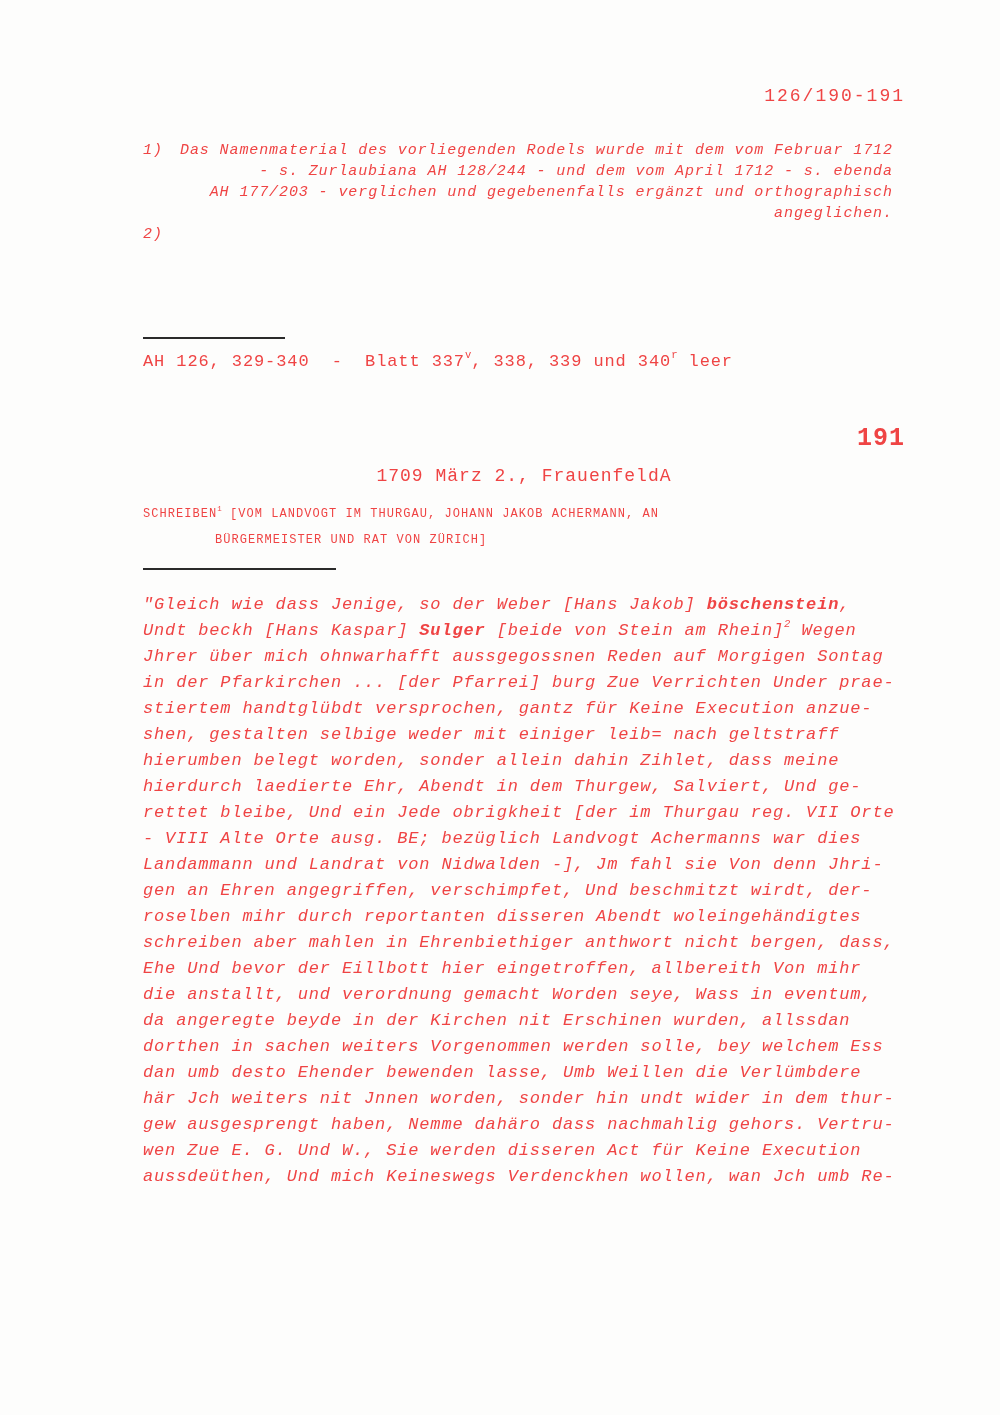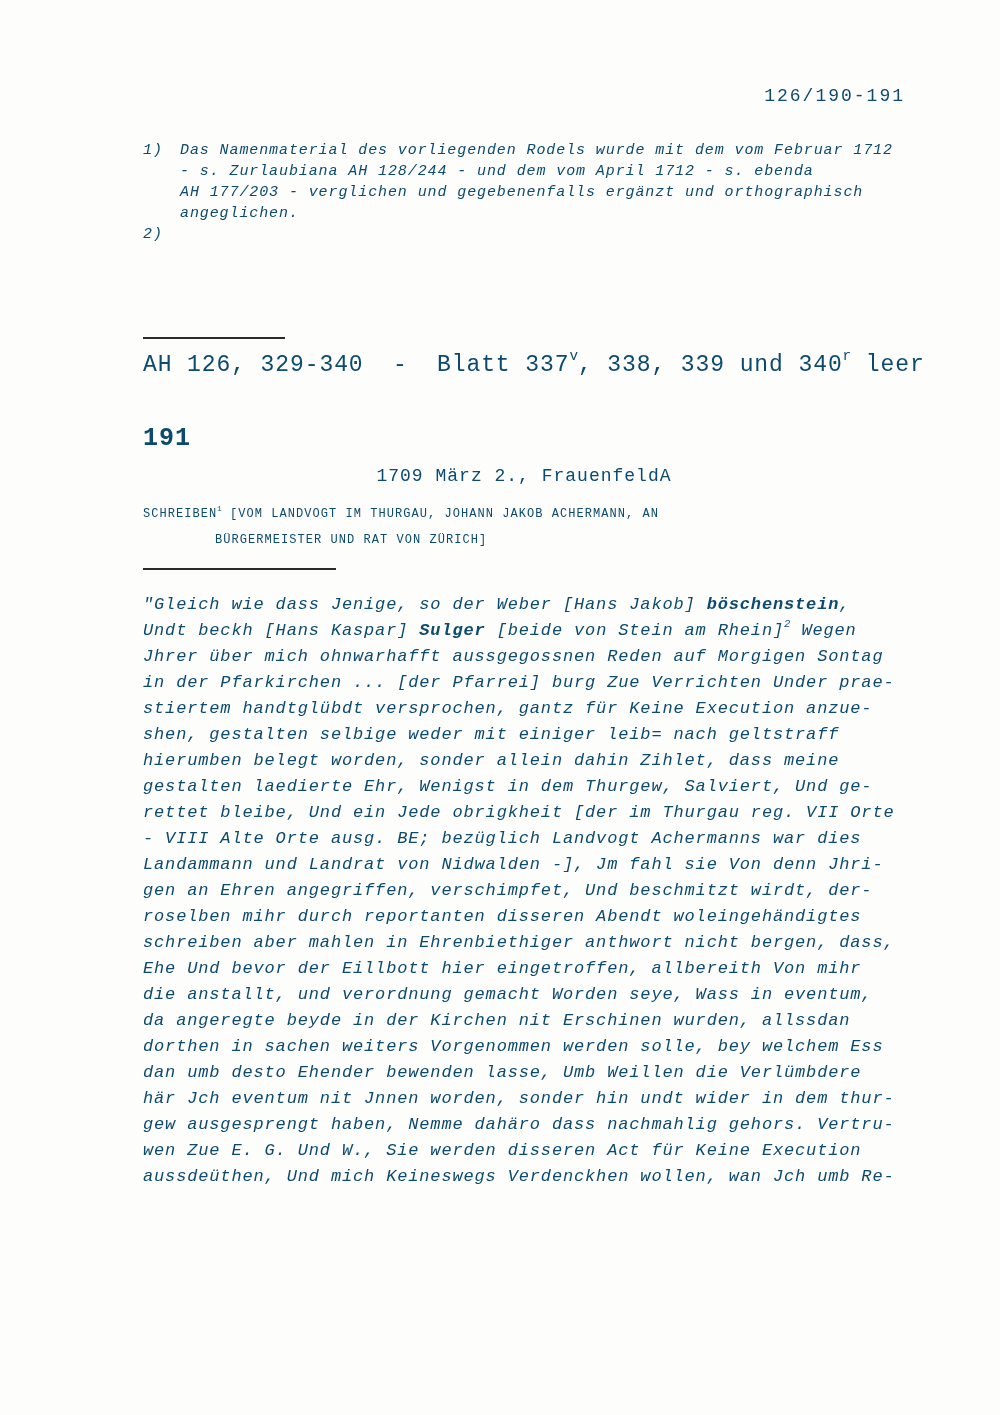--- a/index.html
+++ b/index.html
@@ -6,21 +6,21 @@
   * { margin: 0; padding: 0; box-sizing: border-box; }
   html, body { background: #ffffff; }
   body {
     width: 1000px; height: 1415px;
     font-family: "Liberation Mono", "DejaVu Sans Mono", monospace;
   }
   .page {
     position: relative;
     width: 1000px; height: 1415px;
     background: #fdfdfc;
-    color: #0c4a6e;
+    color: #ef4444;
     overflow: hidden;
   }
   sup {
     font-size: 0.62em;
     line-height: 0;
     position: relative;
     top: -0.15em;
     vertical-align: super;
     letter-spacing: 0;
   }
@@ -34,37 +34,37 @@
   }
 
   
   .footnotes {
     position: absolute; top: 140px; left: 143px; width: 790px;
     font-style: italic; font-size: 15px; letter-spacing: 0.9px;
     line-height: 21px;
   }
   .footnote { display: flex; align-items: flex-start; }
   .fn-marker { flex: 0 0 37px; }
-  .fn-lines .line { line-height: 21px; }
+  .fn-lines .line { line-height: 21px; text-align: right; }
 
   
   .rule { position: absolute; height: 2px; background: #2a2a2a; }
   .rule-1 { top: 337px; left: 143px; width: 142px; }
   .rule-2 { top: 568px; left: 143px; width: 193px; }
 
   
   .archive-line {
     position: absolute; top: 352px; left: 143px;
-    font-size: 23px; letter-spacing: 0.9px; white-space: pre;
+    font-size: 17px; letter-spacing: 0.9px; white-space: pre;
   }
 
   
   .doc-number {
     position: absolute; top: 424px; left: 143px; width: 762px;
-    text-align: left;
+    text-align: right;
     font-size: 25px; font-weight: 700; letter-spacing: 1px;
     line-height: 30px;
   }
 
   
   .date-line {
     position: absolute; top: 466px; left: 143px; width: 762px;
     display: flex; justify-content: center;
     font-size: 18px; letter-spacing: 1px;
   }
@@ -126,31 +126,31 @@
   <div class="rule rule-2"></div>
 
   <div class="body-text">
       <div class="line">"Gleich wie dass Jenige, so der Weber [Hans Jakob] <b>böschenstein</b>,</div>
       <div class="line">Undt beckh [Hans Kaspar] <b>Sulger</b> [beide von Stein am Rhein]<sup>2</sup> Wegen</div>
       <div class="line">Jhrer über mich ohnwarhafft aussgegossnen Reden auf Morgigen Sontag</div>
       <div class="line">in der Pfarkirchen ... [der Pfarrei] burg Zue Verrichten Under prae-</div>
       <div class="line">stiertem handtglübdt versprochen, gantz für Keine Execution anzue-</div>
       <div class="line">shen, gestalten selbige weder mit einiger leib= nach geltstraff</div>
       <div class="line">hierumben belegt worden, sonder allein dahin Zihlet, dass meine</div>
-      <div class="line">gestalten laedierte Ehr, Wenigst in dem Thurgew, Salviert, Und ge-</div>
+      <div class="line">hierdurch laedierte Ehr, Abendt in dem Thurgew, Salviert, Und ge-</div>
       <div class="line">rettet bleibe, Und ein Jede obrigkheit [der im Thurgau reg. VII Orte</div>
       <div class="line">- VIII Alte Orte ausg. BE; bezüglich Landvogt Achermanns war dies</div>
       <div class="line">Landammann und Landrat von Nidwalden -], Jm fahl sie Von denn Jhri-</div>
       <div class="line">gen an Ehren angegriffen, verschimpfet, Und beschmitzt wirdt, der-</div>
       <div class="line">roselben mihr durch reportanten disseren Abendt woleingehändigtes</div>
       <div class="line">schreiben aber mahlen in Ehrenbiethiger anthwort nicht bergen, dass,</div>
       <div class="line">Ehe Und bevor der Eillbott hier eingetroffen, allbereith Von mihr</div>
       <div class="line">die anstallt, und verordnung gemacht Worden seye, Wass in eventum,</div>
       <div class="line">da angeregte beyde in der Kirchen nit Erschinen wurden, allssdan</div>
       <div class="line">dorthen in sachen weiters Vorgenommen werden solle, bey welchem Ess</div>
       <div class="line">dan umb desto Ehender bewenden lasse, Umb Weillen die Verlümbdere</div>
-      <div class="line">här Jch eventum nit Jnnen worden, sonder hin undt wider in dem thur-</div>
+      <div class="line">här Jch weiters nit Jnnen worden, sonder hin undt wider in dem thur-</div>
       <div class="line">gew ausgesprengt haben, Nemme dahäro dass nachmahlig gehors. Vertru-</div>
       <div class="line">wen Zue E. G. Und W., Sie werden disseren Act für Keine Execution</div>
       <div class="line">aussdeüthen, Und mich Keineswegs Verdenckhen wollen, wan Jch umb Re-</div>
     </div>
 
 </div>
 
 </body></html>

